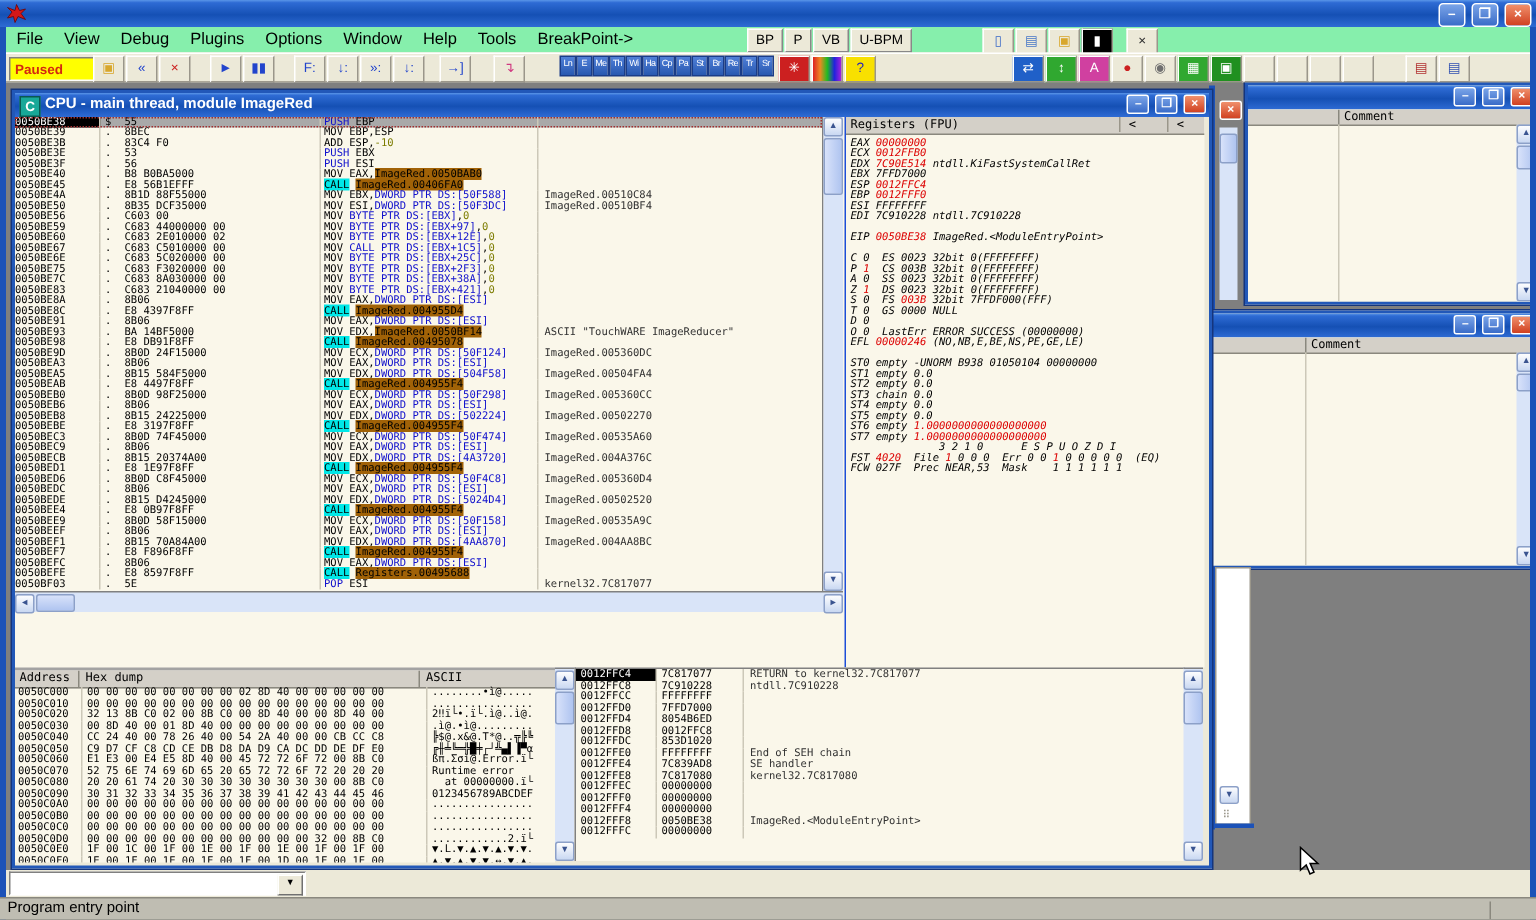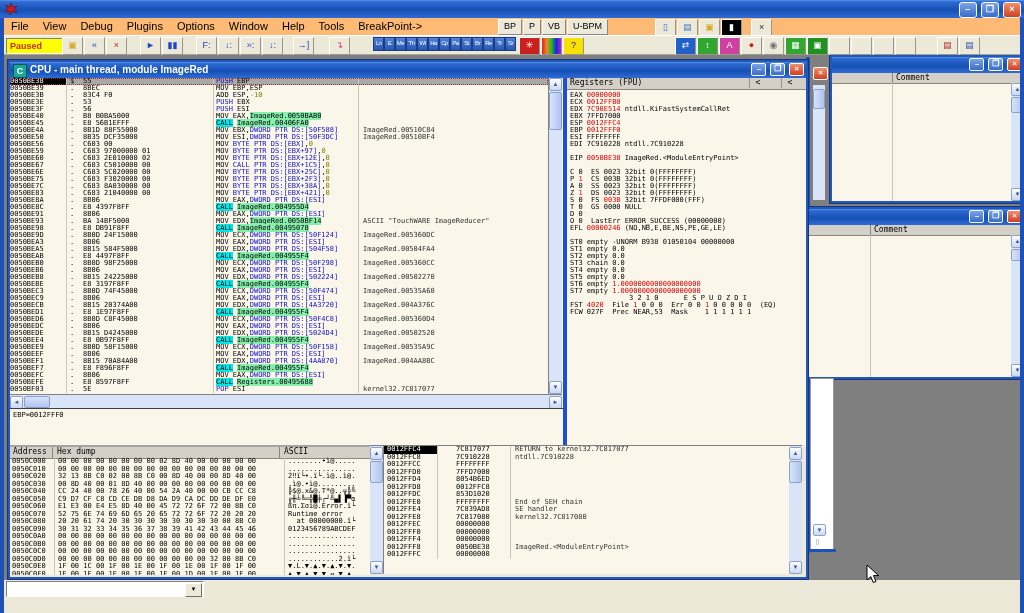--- a/index.html
+++ b/index.html
@@ -7,21 +7,21 @@
         font-family:"Liberation Sans",sans-serif;font-size:11px;color:#000;}
   .abs{position:absolute;}
   
   .xptitle{background:linear-gradient(180deg,#5A96E8 0%,#2E6BD4 10%,#1550B4 55%,#2E6BD4 100%);}
   .winbtn{display:inline-block;width:16px;height:14px;border:1px solid #fff;border-radius:3px;
           background:linear-gradient(#7AA4E8,#3A6CC8);color:#fff;text-align:center;line-height:12px;
           font-size:9px;font-weight:bold;margin-left:1px;vertical-align:top;}
   .winbtn.close{background:linear-gradient(#F0906C,#D04020);}
   .winbtn.sm{width:13px;height:11px;line-height:9px;font-size:8px;border-radius:2px;}
   
-  #menubar{left:4px;top:18px;width:1016px;height:17px;background:#fdba74;}
+  #menubar{left:4px;top:18px;width:1016px;height:17px;background:#86efac;}
   .mitem{display:inline-block;padding:2px 7px 0 7px;height:15px;}
   .pbn{display:inline-block;height:14px;padding:0 5px;border:1px solid;border-color:#fff #888 #888 #fff;
        background:#ECE9D8;font-size:9px;line-height:13px;text-align:center;vertical-align:top;margin-right:1px;}
   .tbn{display:inline-block;width:19px;height:16px;border:1px solid;border-color:#fff #9a968a #9a968a #fff;
        background:#ECE9D8;font-size:9px;line-height:14px;text-align:center;vertical-align:top;margin-right:1px;overflow:hidden;}
   .lbn{display:inline-block;width:9px;height:12px;border:1px solid #1A3C88;margin-right:0px;
        background:linear-gradient(#5080D8,#2858B0);color:#fff;font-size:6px;line-height:11px;
        text-align:center;vertical-align:top;letter-spacing:-0.5px;overflow:hidden;}
   .gapper{display:inline-block;height:16px;vertical-align:top;}
   #paused{left:2px;top:2px;width:52px;height:14px;background:#FFFF00;border:1px solid;
@@ -40,32 +40,32 @@
   .drow{display:flex;height:7px;line-height:7px;font-size:7px;white-space:pre;
         font-family:"DejaVu Sans Mono",monospace;}
   .da{width:56px;flex:none;border-right:1px solid #CCC8B8;}
   .df{width:13px;flex:none;padding-left:3px;}
   .db{width:130px;flex:none;border-right:1px solid #CCC8B8;}
   .di{width:142px;flex:none;border-right:1px solid #CCC8B8;padding-left:2px;}
   .dc{flex:1;padding-left:4px;color:#303030;}
   .drow.sel{background:#A9A9A9;outline:1px dotted #A03030;outline-offset:-1px;}
   .drow.sel .da{background:#000;color:#fff;}
   .mB{color:#1010CC;} .mG{color:#7C7C00;}
-  .mC{background:#00E8E8;color:#000;} .mY{background:#86efac;color:#000;}
-  
-  .rline{height:7px;line-height:7px;font-size:7px;white-space:pre;font-family:"DejaVu Sans Mono",monospace;}
+  .mC{background:#00E8E8;color:#000;} .mY{background:#a16207;color:#000;}
+  
+  .rline{height:7px;line-height:7px;font-size:7px;white-space:pre;font-family:"DejaVu Sans Mono",monospace;font-style:italic;}
   .rr{color:#DC0000;}
   
   .hrow,.srow{display:flex;height:7.5px;line-height:7.5px;font-size:7px;white-space:pre;
         font-family:"DejaVu Sans Mono",monospace;}
   .ha{width:42px;flex:none;border-right:1px solid #CCC8B8;padding-left:2px;}
   .hh{width:226px;flex:none;border-right:1px solid #CCC8B8;padding-left:3px;}
   .hs{flex:1;padding-left:3px;}
   .sa{width:50px;flex:none;border-right:1px solid #CCC8B8;padding-left:3px;}
-  .sv{width:54px;flex:none;border-right:1px solid #CCC8B8;padding-left:18px;}
+  .sv{width:54px;flex:none;border-right:1px solid #CCC8B8;padding-left:3px;}
   .sc{flex:1;padding-left:4px;color:#303030;}
   .srow.sel .sa{background:#000;color:#fff;}
   
   .sb{position:absolute;background:#D9E4F8;}
   .sbtn{position:absolute;width:13px;height:13px;background:linear-gradient(#FDFDFE,#C9D8F2);
         border:1px solid #8CA0C8;border-radius:2px;color:#3A5490;font-size:6px;line-height:11px;
         text-align:center;box-sizing:border-box;}
   .sthumb{position:absolute;background:linear-gradient(90deg,#D8E2FA,#AFC4F0);border:1px solid #8CA0C8;
         border-radius:2px;box-sizing:border-box;}
   .sthumbH{background:linear-gradient(#D8E2FA,#AFC4F0);}
@@ -191,21 +191,21 @@
             <div class="drow sel"><span class="da">0050BE38</span><span class="df">$</span><span class="db">55</span><span class="di"><span class="mB">PUSH</span> EBP</span><span class="dc"></span></div>
             <div class="drow"><span class="da">0050BE39</span><span class="df">.</span><span class="db">8BEC</span><span class="di">MOV EBP,ESP</span><span class="dc"></span></div>
             <div class="drow"><span class="da">0050BE3B</span><span class="df">.</span><span class="db">83C4 F0</span><span class="di">ADD ESP,<span class="mG">-10</span></span><span class="dc"></span></div>
             <div class="drow"><span class="da">0050BE3E</span><span class="df">.</span><span class="db">53</span><span class="di"><span class="mB">PUSH</span> EBX</span><span class="dc"></span></div>
             <div class="drow"><span class="da">0050BE3F</span><span class="df">.</span><span class="db">56</span><span class="di"><span class="mB">PUSH</span> ESI</span><span class="dc"></span></div>
             <div class="drow"><span class="da">0050BE40</span><span class="df">.</span><span class="db">B8 B0BA5000</span><span class="di">MOV EAX,<span class="mY">ImageRed.0050BAB0</span></span><span class="dc"></span></div>
             <div class="drow"><span class="da">0050BE45</span><span class="df">.</span><span class="db">E8 56B1EFFF</span><span class="di"><span class="mC">CALL</span> <span class="mY">ImageRed.00406FA0</span></span><span class="dc"></span></div>
             <div class="drow"><span class="da">0050BE4A</span><span class="df">.</span><span class="db">8B1D 88F55000</span><span class="di">MOV EBX,<span class="mB">DWORD PTR DS:[50F588]</span></span><span class="dc">ImageRed.00510C84</span></div>
             <div class="drow"><span class="da">0050BE50</span><span class="df">.</span><span class="db">8B35 DCF35000</span><span class="di">MOV ESI,<span class="mB">DWORD PTR DS:[50F3DC]</span></span><span class="dc">ImageRed.00510BF4</span></div>
             <div class="drow"><span class="da">0050BE56</span><span class="df">.</span><span class="db">C603 00</span><span class="di">MOV <span class="mB">BYTE PTR DS:[EBX]</span>,<span class="mG">0</span></span><span class="dc"></span></div>
-            <div class="drow"><span class="da">0050BE59</span><span class="df">.</span><span class="db">C683 97000000 01</span><span class="di">MOV <span class="mB">BYTE PTR DS:[EBX+97]</span>,<span class="mG">0</span></span><span class="dc"></span></div>
+            <div class="drow"><span class="da">0050BE59</span><span class="df">.</span><span class="db">C683 44000000 00</span><span class="di">MOV <span class="mB">BYTE PTR DS:[EBX+97]</span>,<span class="mG">0</span></span><span class="dc"></span></div>
             <div class="drow"><span class="da">0050BE60</span><span class="df">.</span><span class="db">C683 2E010000 02</span><span class="di">MOV <span class="mB">BYTE PTR DS:[EBX+12E]</span>,<span class="mG">0</span></span><span class="dc"></span></div>
             <div class="drow"><span class="da">0050BE67</span><span class="df">.</span><span class="db">C683 C5010000 00</span><span class="di">MOV <span class="mB">CALL PTR DS:[EBX+1C5]</span>,<span class="mG">0</span></span><span class="dc"></span></div>
             <div class="drow"><span class="da">0050BE6E</span><span class="df">.</span><span class="db">C683 5C020000 00</span><span class="di">MOV <span class="mB">BYTE PTR DS:[EBX+25C]</span>,<span class="mG">0</span></span><span class="dc"></span></div>
             <div class="drow"><span class="da">0050BE75</span><span class="df">.</span><span class="db">C683 F3020000 00</span><span class="di">MOV <span class="mB">BYTE PTR DS:[EBX+2F3]</span>,<span class="mG">0</span></span><span class="dc"></span></div>
             <div class="drow"><span class="da">0050BE7C</span><span class="df">.</span><span class="db">C683 8A030000 00</span><span class="di">MOV <span class="mB">BYTE PTR DS:[EBX+38A]</span>,<span class="mG">0</span></span><span class="dc"></span></div>
             <div class="drow"><span class="da">0050BE83</span><span class="df">.</span><span class="db">C683 21040000 00</span><span class="di">MOV <span class="mB">BYTE PTR DS:[EBX+421]</span>,<span class="mG">0</span></span><span class="dc"></span></div>
             <div class="drow"><span class="da">0050BE8A</span><span class="df">.</span><span class="db">8B06</span><span class="di">MOV EAX,<span class="mB">DWORD PTR DS:[ESI]</span></span><span class="dc"></span></div>
             <div class="drow"><span class="da">0050BE8C</span><span class="df">.</span><span class="db">E8 4397F8FF</span><span class="di"><span class="mC">CALL</span> <span class="mY">ImageRed.004955D4</span></span><span class="dc"></span></div>
             <div class="drow"><span class="da">0050BE91</span><span class="df">.</span><span class="db">8B06</span><span class="di">MOV EAX,<span class="mB">DWORD PTR DS:[ESI]</span></span><span class="dc"></span></div>
             <div class="drow"><span class="da">0050BE93</span><span class="df">.</span><span class="db">BA 14BF5000</span><span class="di">MOV EDX,<span class="mY">ImageRed.0050BF14</span></span><span class="dc">ASCII "TouchWARE ImageReducer"</span></div>
@@ -240,25 +240,22 @@
           <div class="sthumb" style="left:0;top:14px;width:13px;height:38px;"></div>
           <div class="sbtn" style="left:0;bottom:0;">▼</div>
         </div>
 
         <div class="sb" style="left:0;top:316px;width:552px;height:13px;border-top:1px solid #808080;">
           <div class="sbtn" style="left:0;top:1px;">◄</div>
           <div class="sthumb sthumbH" style="left:14px;top:1px;width:26px;height:12px;"></div>
           <div class="sbtn" style="right:0;top:1px;">►</div>
         </div>
 
-        <div class="pane mono" style="left:0;top:330px;width:552px;height:37px;border-top:1px solid #404040;font-size:7px;line-height:9px;padding:2px 0 0 3px;">
-          <span>EBP=0012FFF0</span>
-        </div>
-
-        <div class="pane" style="left:553px;top:0;width:239px;height:367px;border-left:4px solid #1d4ed8;">
+
+        <div class="pane" style="left:553px;top:0;width:239px;height:367px;border-left:1px solid #1d4ed8;">
           <div class="phead" style="left:0;top:0;right:0;height:11px;padding-left:3px;">
             <span>Registers (FPU)</span>
             <span class="abs" style="right:40px;top:0;width:16px;text-align:center;border-left:1px solid #9a968a;height:10px;">&lt;</span>
             <span class="abs" style="right:8px;top:0;width:16px;text-align:center;border-left:1px solid #9a968a;height:10px;">&lt;</span>
           </div>
           <div class="abs" style="left:3px;top:14px;right:0;" id="registers">
               <div class="rline"><span class="rk">EAX </span><span class="rr">00000000</span></div>
               <div class="rline"><span class="rk">ECX </span><span class="rr">0012FFB0</span></div>
               <div class="rline"><span class="rk">EDX </span><span class="rr">7C90E514</span><span class="rk"> ntdll.KiFastSystemCallRet</span></div>
               <div class="rline"><span class="rk">EBX 7FFD7000</span></div>
@@ -356,17 +353,21 @@
     </div>
   </div>
 
   <div id="cmdrow" class="abs">
     <div id="cmdbox">
       <span class="mono" style="font-size:8px;"></span>
       <div id="cmdbtn">▼</div>
     </div>
   </div>
 
+  <div id="statusbar" class="abs">
+    <span>Program entry point</span>
+    <div class="vline" style="left:993px;top:2px;height:12px;"></div>
+  </div>
 
   <svg class="abs" style="left:866px;top:564px;z-index:99;" width="15" height="21" viewBox="0 0 15 21">
     <path d="M1 1 L1 16 L4.8 12.6 L7.3 18.6 L10 17.4 L7.4 11.6 L12.6 11.6 Z" fill="#fff" stroke="#000" stroke-width="1"></path>
   </svg>
 </div>
 
 </body></html>

